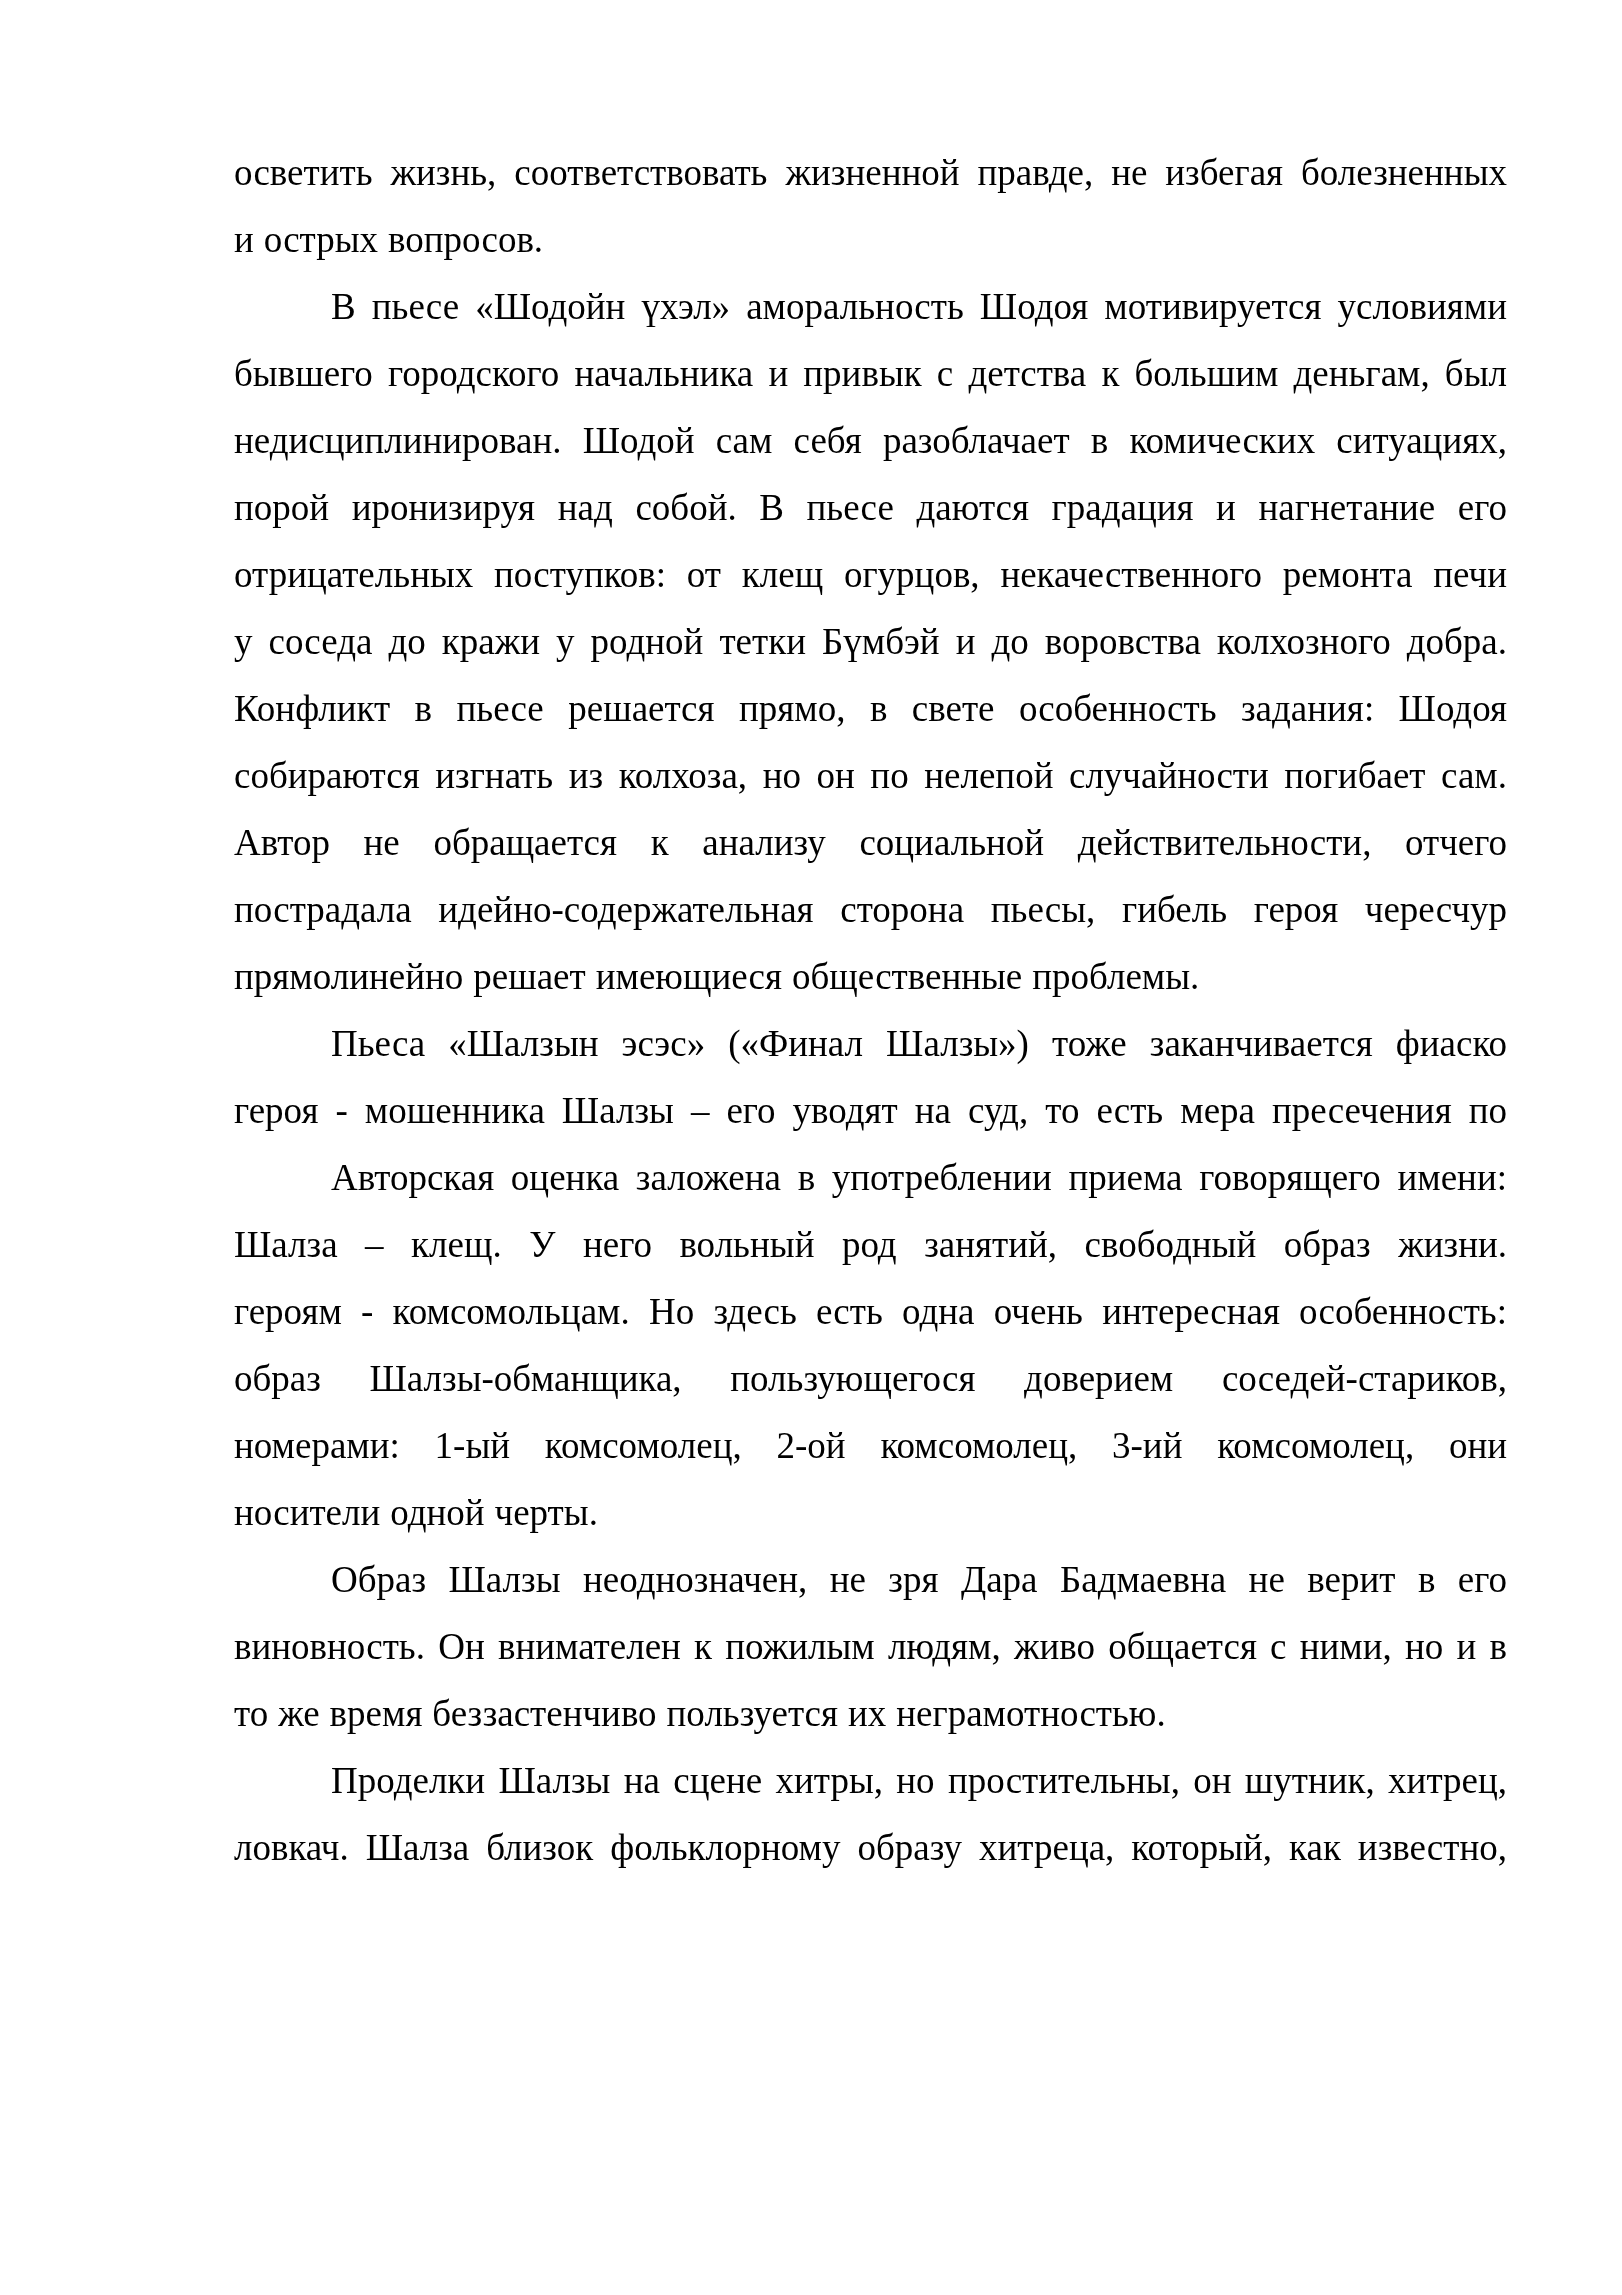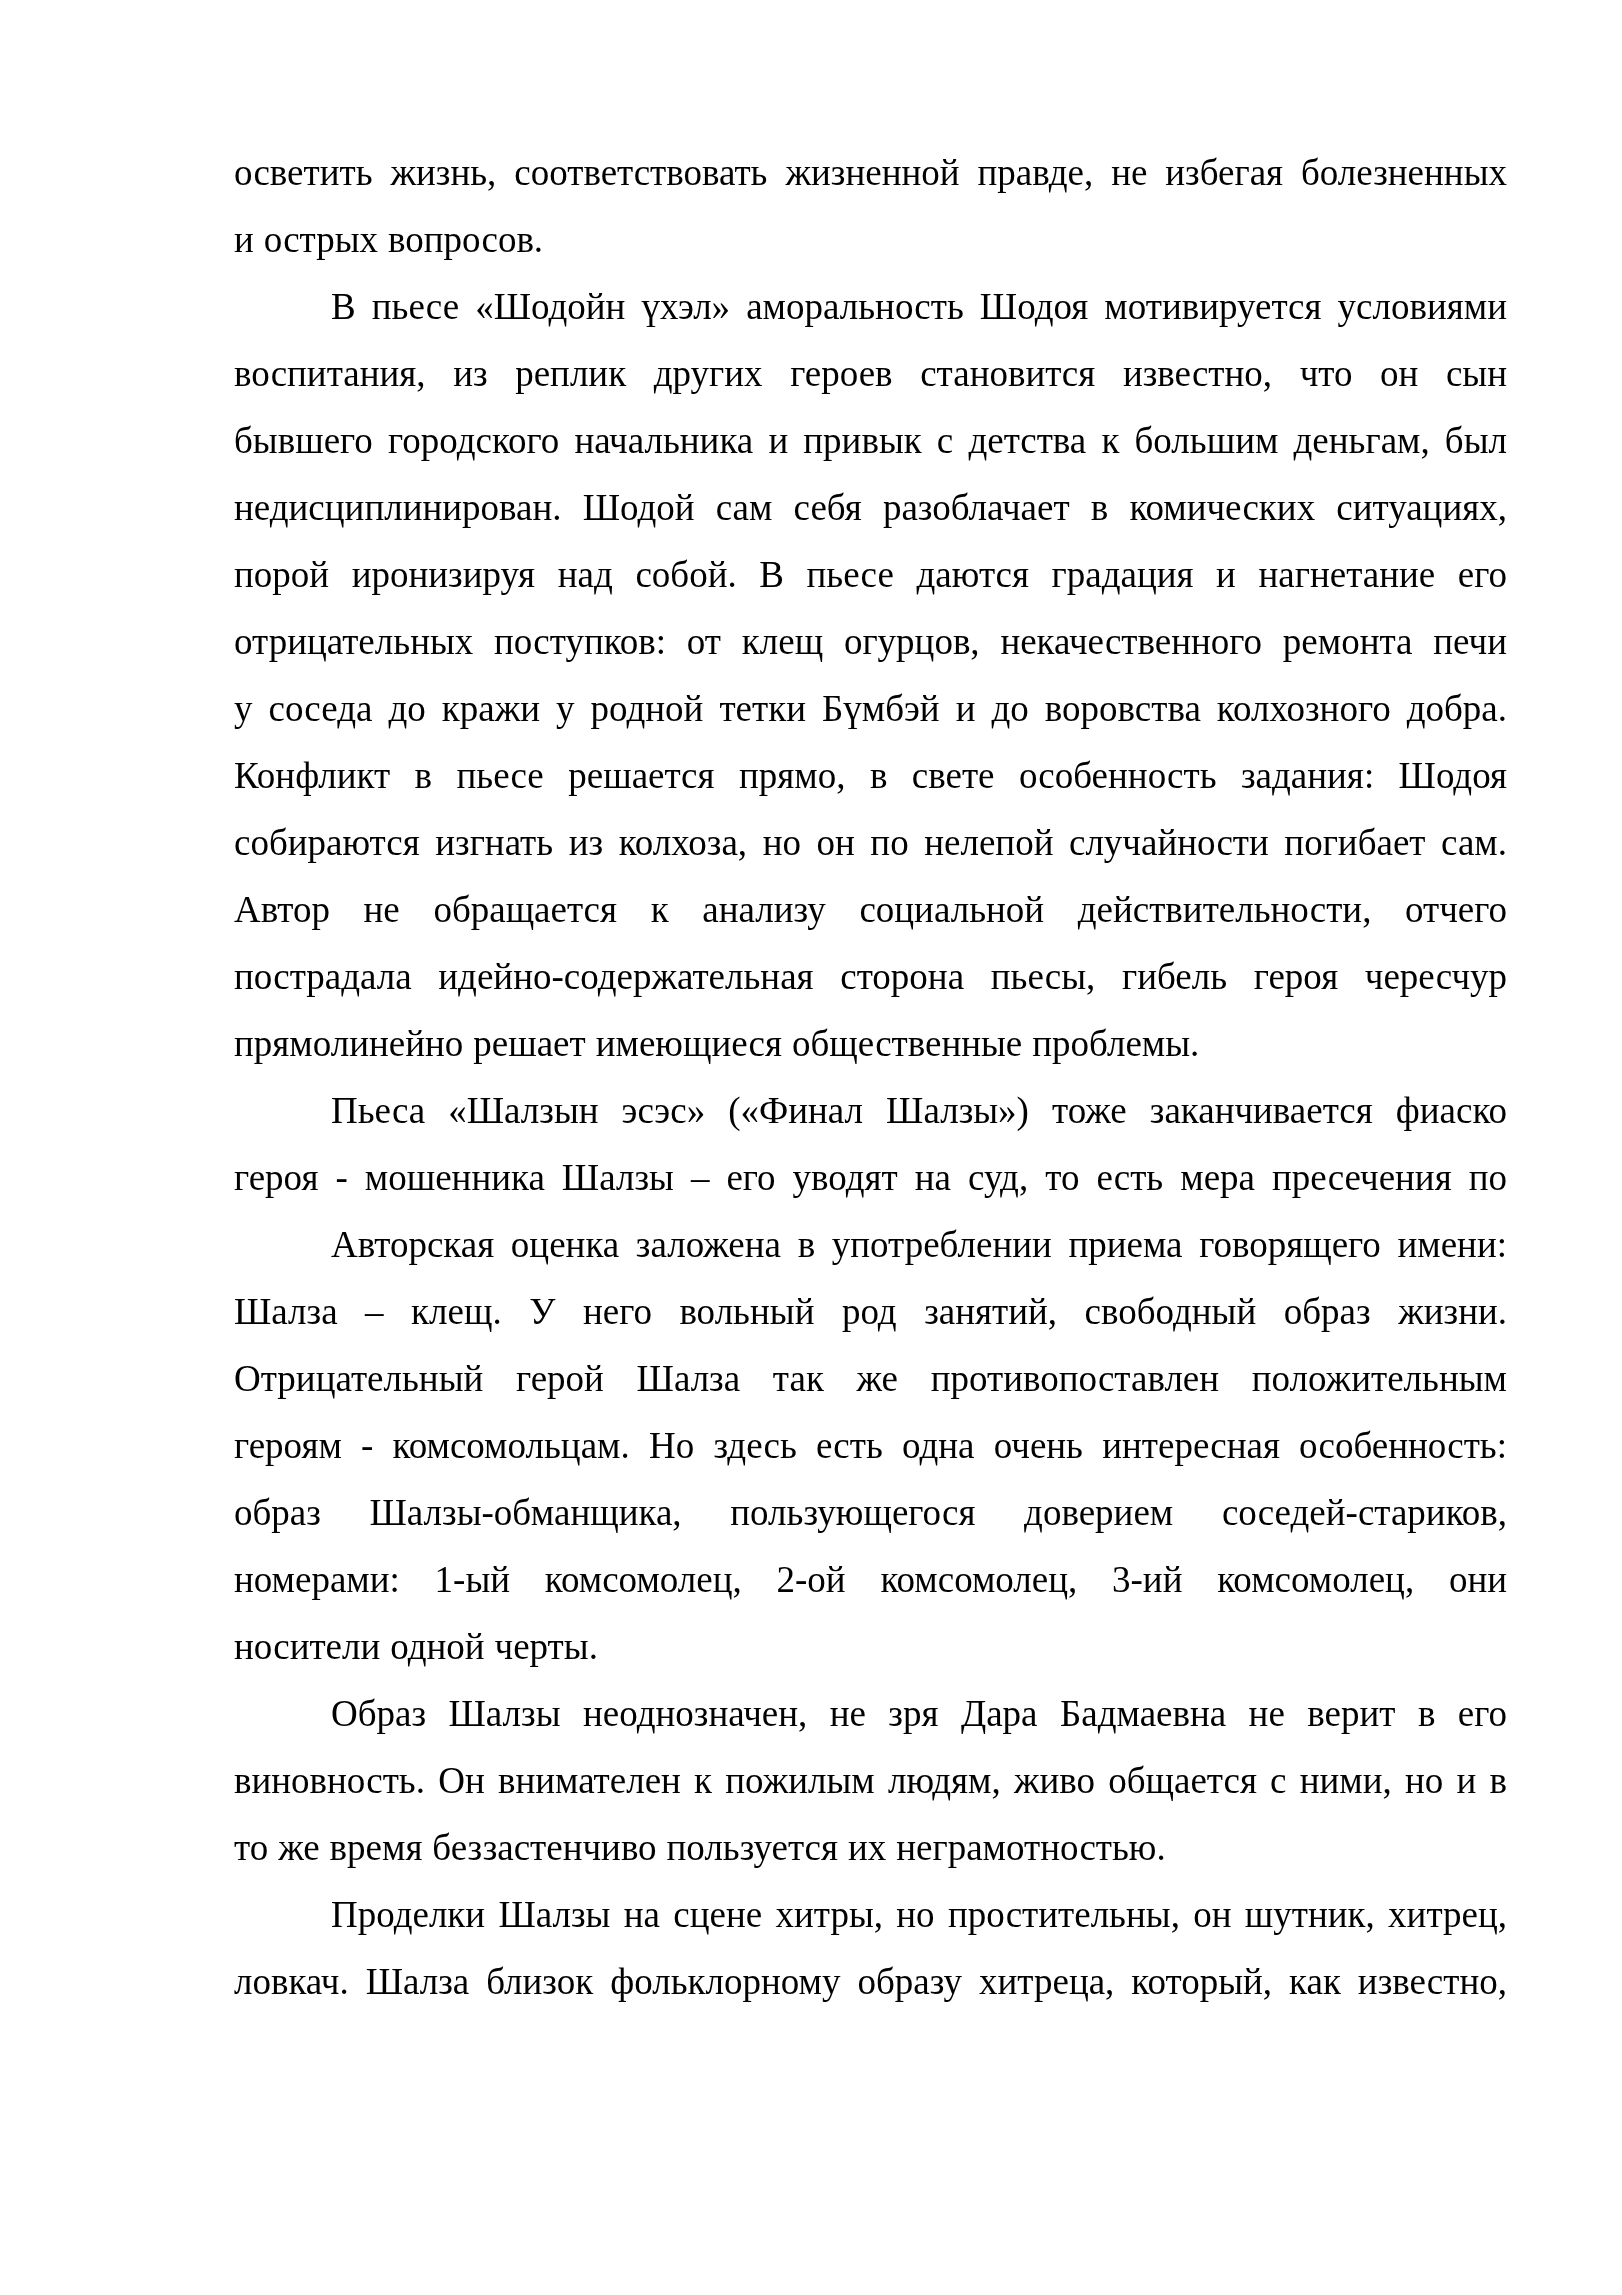--- a/index.html
+++ b/index.html
@@ -45,42 +45,40 @@
 
 <div class="page">
 
   <div class="paragraph">
     <div class="line">осветить жизнь, соответствовать жизненной правде, не избегая болезненных</div>
     <div class="line par-end">и острых вопросов.</div>
   </div>
 
   <div class="paragraph">
     <div class="line indent">В пьесе «Шодойн үхэл» аморальность Шодоя мотивируется условиями</div>
-    <div class="line">воспитания, из реплик других героев становится известно, что он сын</div>
     <div class="line">бывшего городского начальника и привык с детства к большим деньгам, был</div>
     <div class="line">недисциплинирован. Шодой сам себя разоблачает в комических ситуациях,</div>
     <div class="line">порой иронизируя над собой. В пьесе даются градация и нагнетание его</div>
     <div class="line">отрицательных поступков: от клещ огурцов, некачественного ремонта печи</div>
     <div class="line">у соседа до кражи у родной тетки Бүмбэй и до воровства колхозного добра.</div>
     <div class="line">Конфликт в пьесе решается прямо, в свете особенность задания: Шодоя</div>
     <div class="line">собираются изгнать из колхоза, но он по нелепой случайности погибает сам.</div>
     <div class="line">Автор не обращается к анализу социальной действительности, отчего</div>
     <div class="line">пострадала идейно-содержательная сторона пьесы, гибель героя чересчур</div>
     <div class="line par-end">прямолинейно решает имеющиеся общественные проблемы.</div>
   </div>
 
   <div class="paragraph">
     <div class="line indent">Пьеса «Шалзын эсэс» («Финал Шалзы») тоже заканчивается фиаско</div>
     <div class="line">героя - мошенника Шалзы – его уводят на суд, то есть мера пресечения по</div>
   </div>
 
   <div class="paragraph">
     <div class="line indent">Авторская оценка заложена в употреблении приема говорящего имени:</div>
     <div class="line">Шалза – клещ. У него вольный род занятий, свободный образ жизни.</div>
-    <div class="line">Отрицательный герой Шалза так же противопоставлен положительным</div>
     <div class="line">героям - комсомольцам. Но здесь есть одна очень интересная особенность:</div>
     <div class="line">образ Шалзы-обманщика, пользующегося доверием соседей-стариков,</div>
     <div class="line">номерами: 1-ый комсомолец, 2-ой комсомолец, 3-ий комсомолец, они</div>
     <div class="line par-end">носители одной черты.</div>
   </div>
 
   <div class="paragraph">
     <div class="line indent">Образ Шалзы неоднозначен, не зря Дара Бадмаевна не верит в его</div>
     <div class="line">виновность. Он внимателен к пожилым людям, живо общается с ними, но и в</div>
     <div class="line par-end">то же время беззастенчиво пользуется их неграмотностью.</div>

